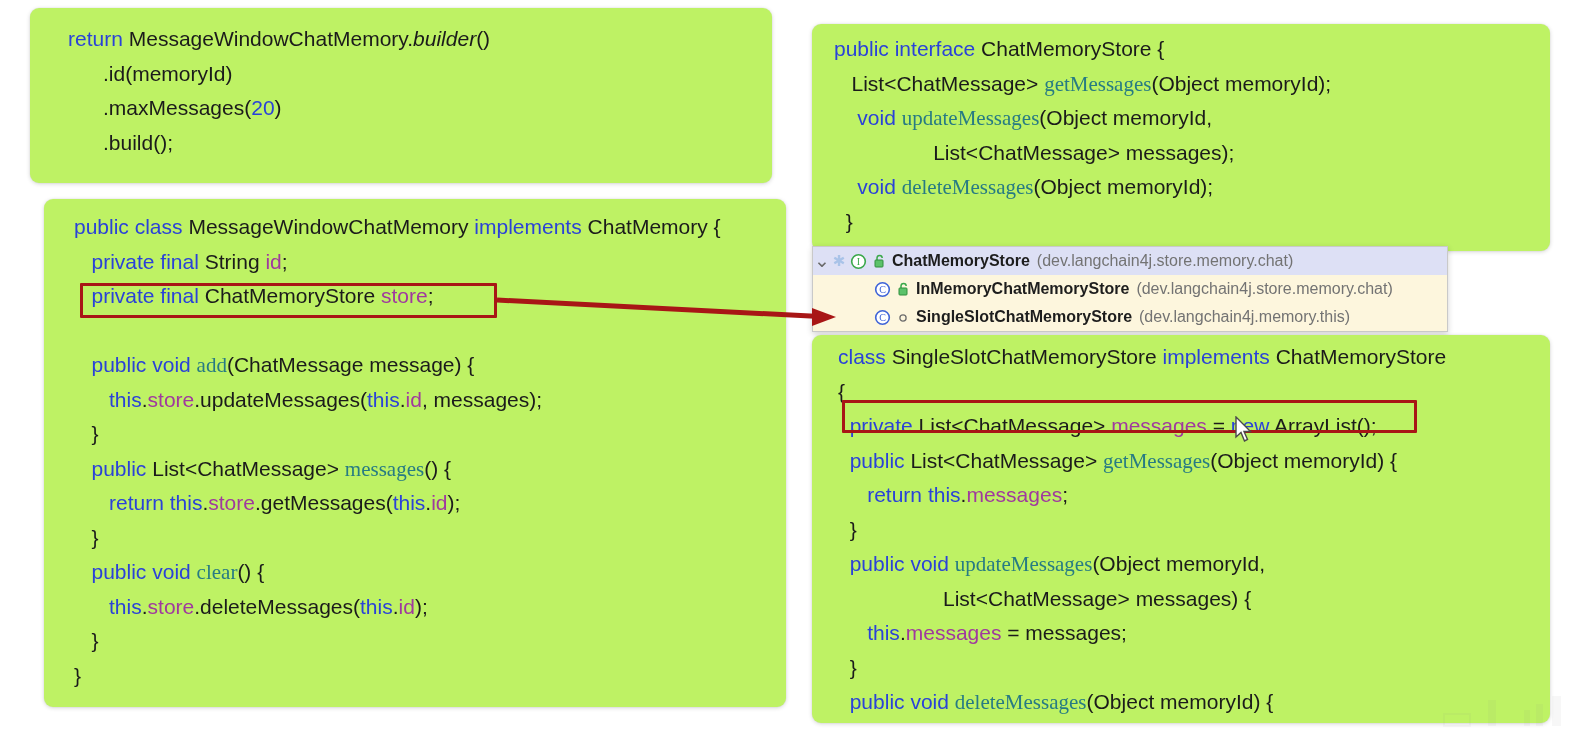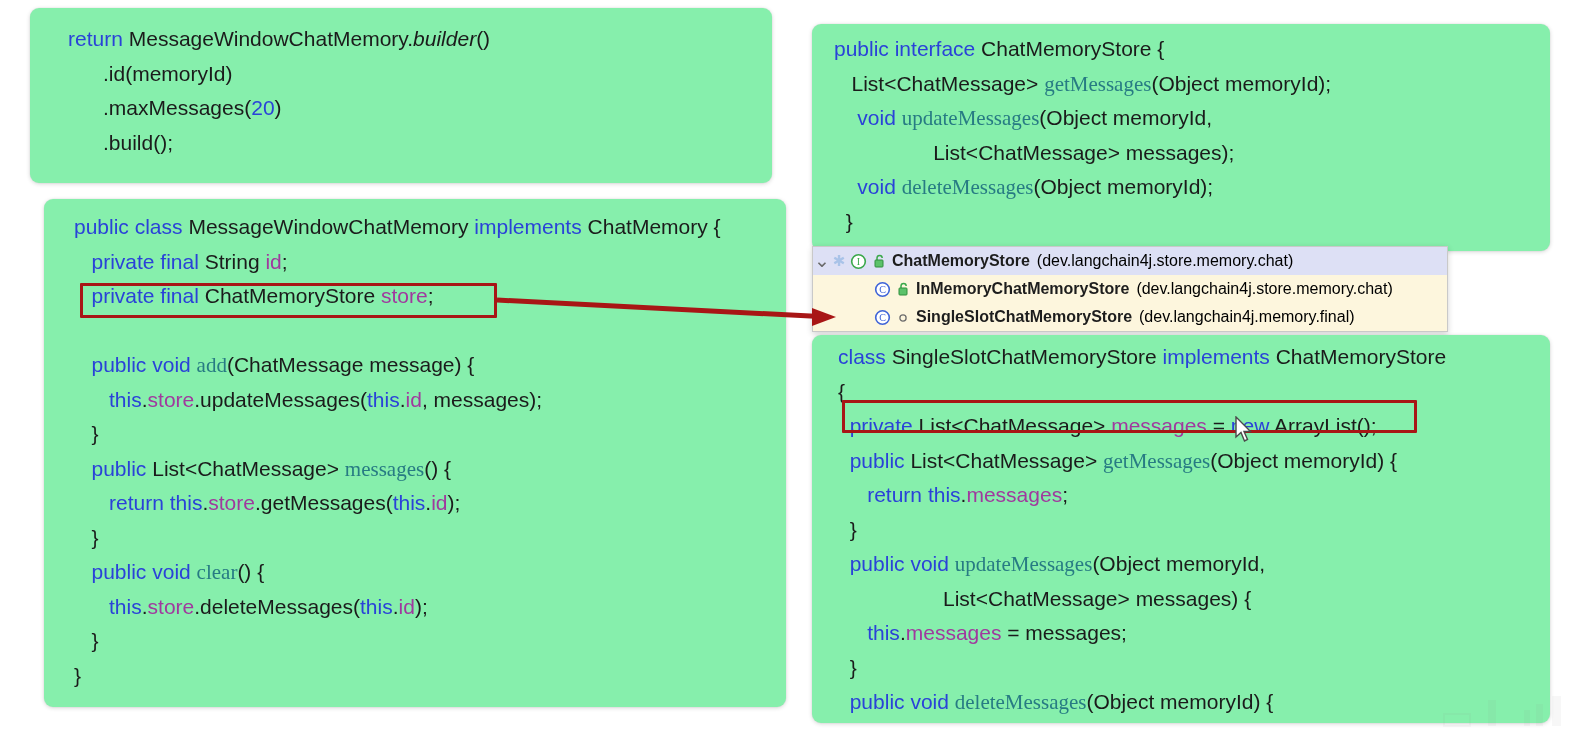--- a/index.html
+++ b/index.html
@@ -12,21 +12,21 @@
     height: 730px;
     position: relative;
     overflow: hidden;
     font-family: "Liberation Sans", sans-serif;
     -webkit-font-smoothing: antialiased;
   }
 
   
   .card {
     position: absolute;
-    background: #86efac;
+    background: #bef264;
     border-radius: 9px;
     box-shadow: 0 1px 4px rgba(0,0,0,0.16), 0 0 0 0.5px rgba(0,0,0,0.04);
     overflow: hidden;
   }
   .code {
     font-family: "Liberation Sans", sans-serif;
     font-size: 21px;
     line-height: 34.5px;
     color: #1b1b1b;
     white-space: pre;
@@ -76,21 +76,21 @@
     width: 18px; text-align: center; color: #6a6a6a; font-size: 13px;
   }
   .chev.blank { color: transparent; }
   .star { width: 16px; text-align: center; color: #a9c3e8; font-size: 15px; }
   .star.blank { color: transparent; }
   .ico { width: 22px; display: flex; justify-content: center; align-items: center; }
   .ico svg { display: block; }
   .lock { width: 20px; display: flex; justify-content: center; align-items: center; }
   .lock svg { display: block; }
   .entry-name { font-weight: bold; color: #1d1d1d; margin-left: 3px; }
-  .entry-pkg  { color: #000000; margin-left: 7px; font-weight: normal; }
+  .entry-pkg  { color: #737373; margin-left: 7px; font-weight: normal; }
   .indent1 { width: 24px; flex: 0 0 auto; }
 
   
   .cursor { position: absolute; pointer-events: none; }
 
   
   .artifacts { position: absolute; opacity: 0.06; }
 </style>
 </head>
 <body>
@@ -163,21 +163,21 @@
               <text x="8.5" y="12.3" font-family="Liberation Serif, serif" font-size="10" text-anchor="middle" fill="#3f64d8">C</text>
             </svg>
           </span>
           <span class="lock">
             <svg width="13" height="14" viewBox="0 0 13 14">
               <circle cx="6" cy="8" r="3.1" fill="none" stroke="#6d6d6d" stroke-width="1.3"></circle>
             </svg>
           </span>
         </div>
         <span class="entry-name">SingleSlotChatMemoryStore</span>
-        <span class="entry-pkg">(dev.langchain4j.memory.final)</span>
+        <span class="entry-pkg">(dev.langchain4j.memory.this)</span>
       </div>
     </div>
 </div>
 
 <div class="card" style="left:812px; top:335px; width:738px; height:388px;">
   <div class="code" style="padding:5px 0 0 26px;"><span class="ln"><span class="kw">class </span><span class="pl">SingleSlotChatMemoryStore </span><span class="kw">implements </span><span class="pl">ChatMemoryStore</span></span><span class="ln"><span class="pl">{</span></span><span class="ln"><span class="pl">  </span><span class="kw">private </span><span class="pl">List&lt;ChatMessage&gt; </span><span class="fld">messages</span><span class="pl"> = </span><span class="kw">new </span><span class="pl">ArrayList();</span></span><span class="ln"><span class="pl">  </span><span class="kw">public </span><span class="pl">List&lt;ChatMessage&gt; </span><span class="mth">getMessages</span><span class="pl">(Object memoryId) {</span></span><span class="ln"><span class="pl">     </span><span class="kw">return </span><span class="kw">this</span><span class="pl">.</span><span class="fld">messages</span><span class="pl">;</span></span><span class="ln"><span class="pl">  }</span></span><span class="ln"><span class="pl">  </span><span class="kw">public void </span><span class="mth">updateMessages</span><span class="pl">(Object memoryId,</span></span><span class="ln"><span class="pl">                  List&lt;ChatMessage&gt; messages) {</span></span><span class="ln"><span class="pl">     </span><span class="kw">this</span><span class="pl">.</span><span class="fld">messages</span><span class="pl"> = messages;</span></span><span class="ln"><span class="pl">  }</span></span><span class="ln"><span class="pl">  </span><span class="kw">public void </span><span class="mth">deleteMessages</span><span class="pl">(Object memoryId) {</span></span><span class="ln"></span></div>
 </div>
 
 <div class="redbox" style="left:842px; top:400px; width:575px; height:33px;"></div>
 

